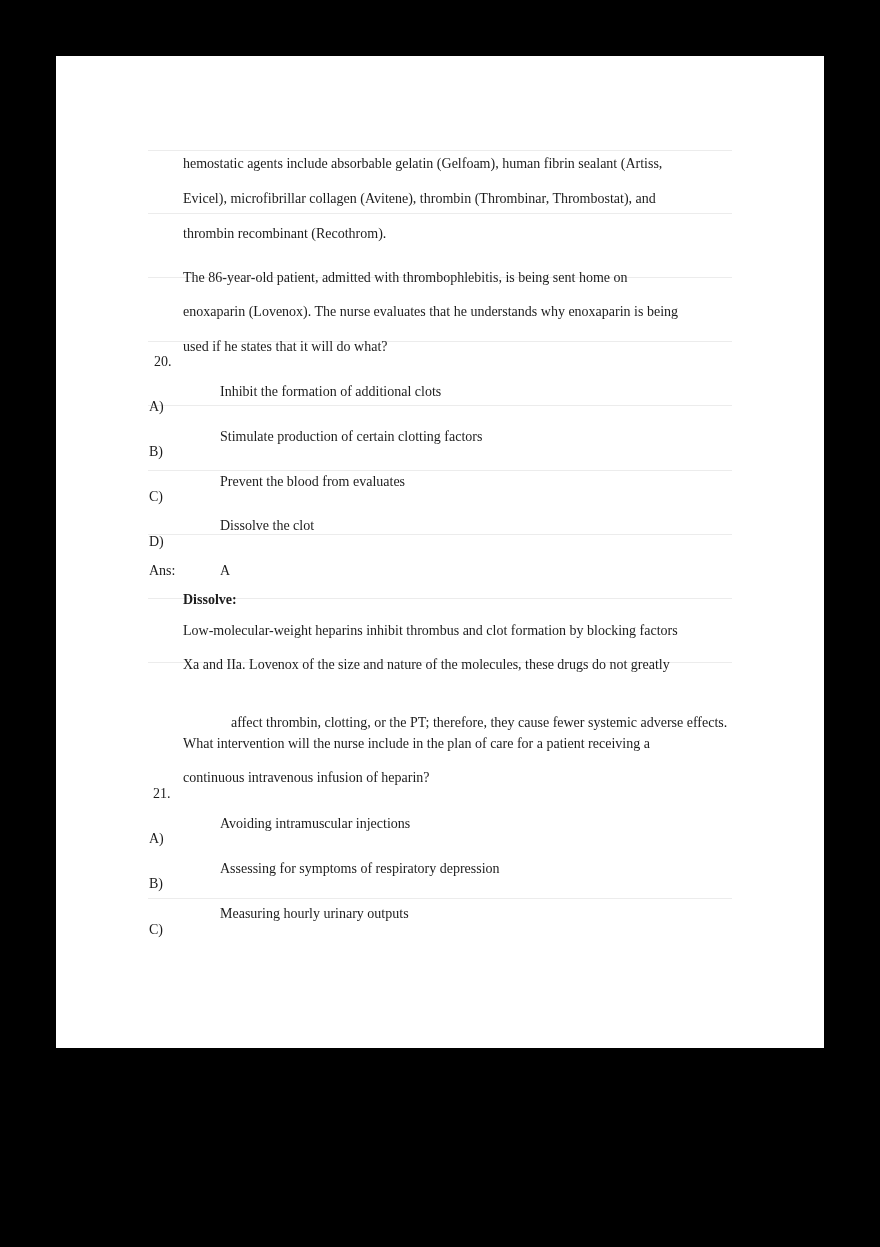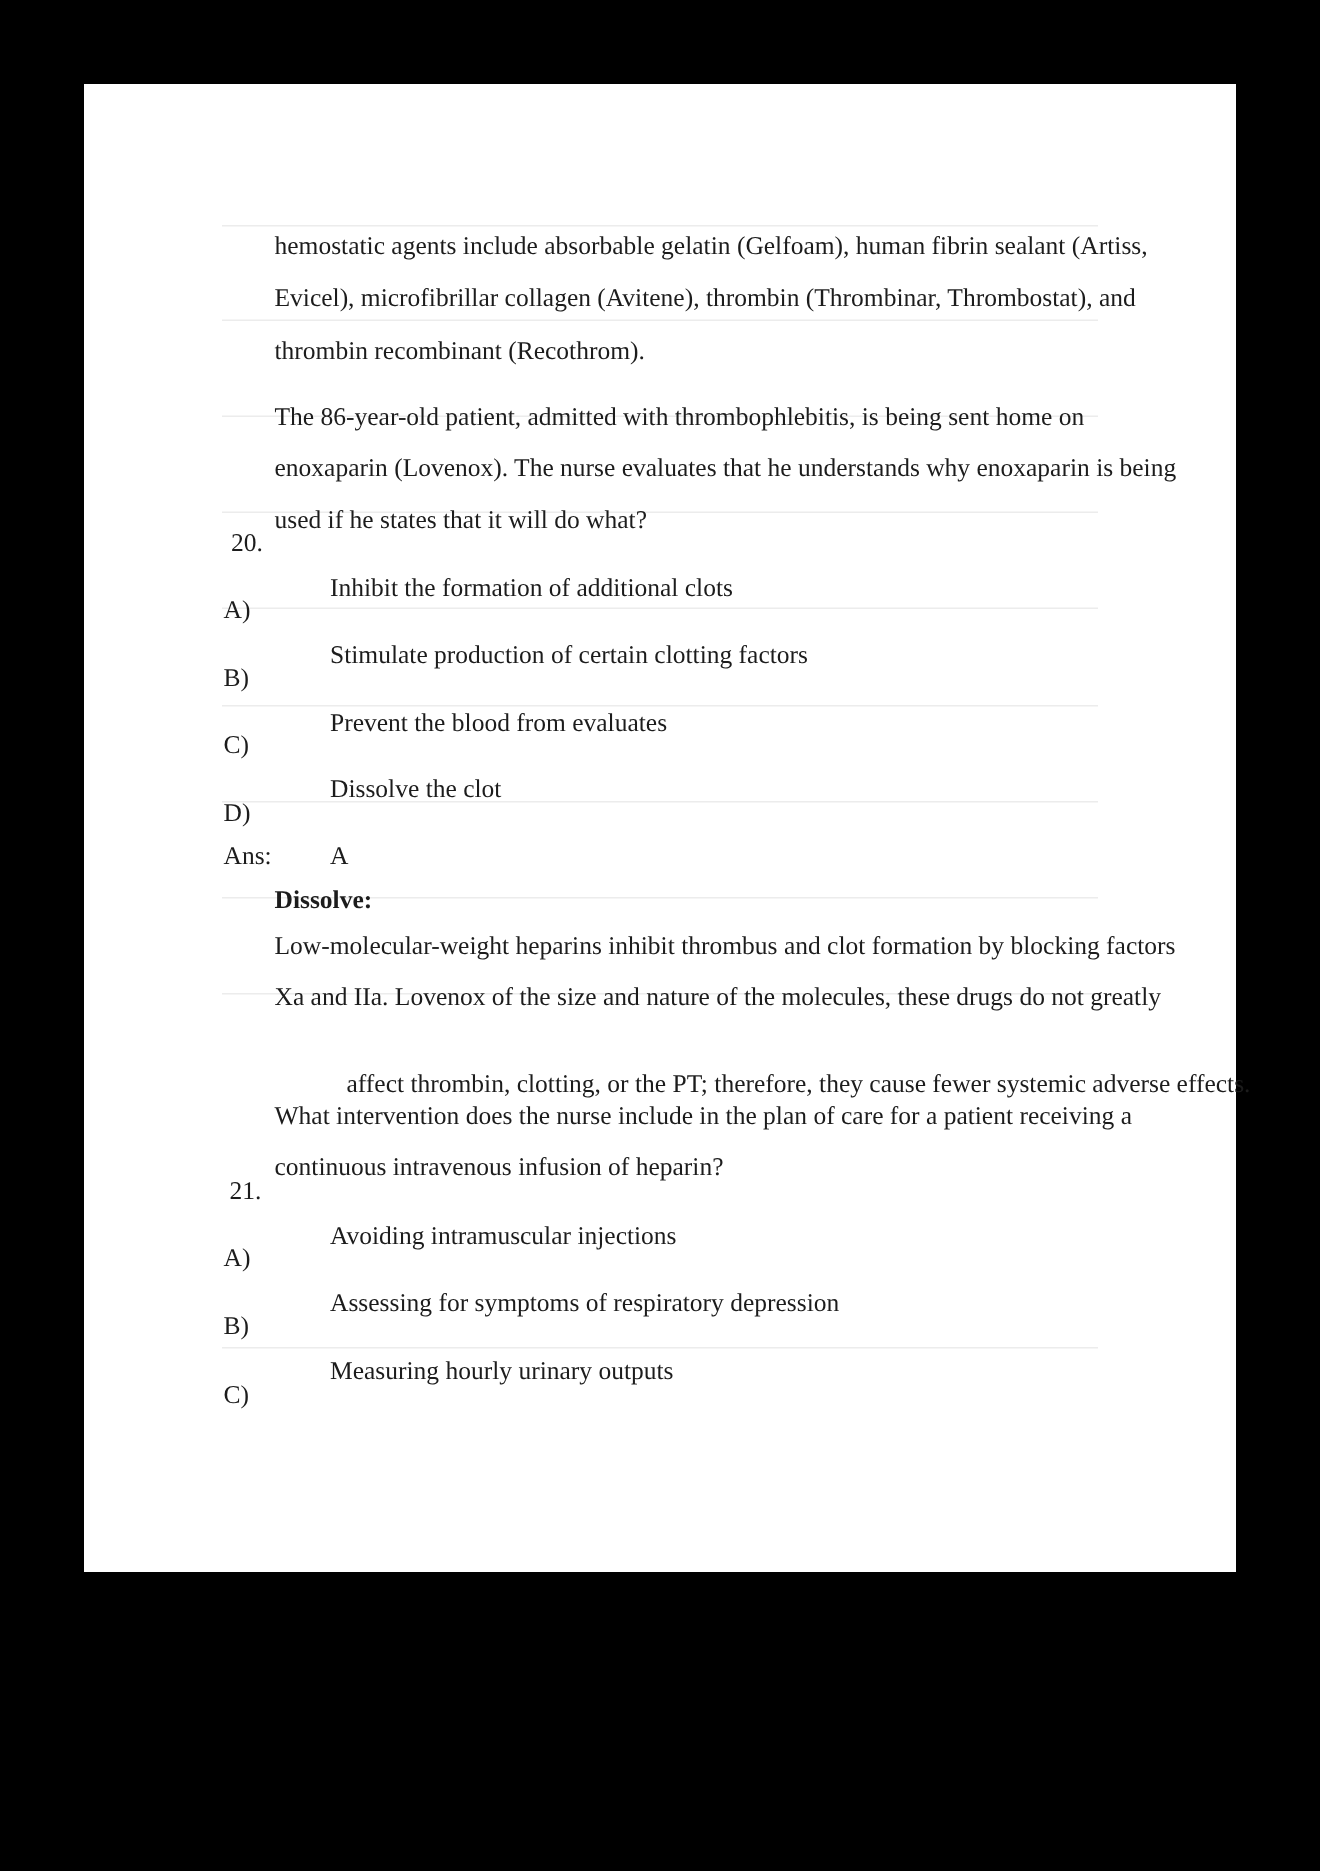--- a/index.html
+++ b/index.html
@@ -25,21 +25,21 @@
   }
   .rule {
     position: absolute;
     left: 92px;
     width: 584px;
     height: 1px;
     background: #ececec;
   }
   .t {
     position: absolute;
-    font-size: 17px;
+    font-size: 14px;
     line-height: 18px;
     white-space: nowrap;
     color: #1c1c1c;
   }
   .bold { font-weight: bold; }
 </style>
 </head>
 <body>
 
 <div class="page">
@@ -91,21 +91,21 @@
 
     <div>
       <span class="t bold" style="left:127px; top:535px;">Dissolve:</span>
       <span class="t" style="left:127px; top:566px;">Low-molecular-weight heparins inhibit thrombus and clot formation by blocking factors</span>
       <span class="t" style="left:127px; top:600px;">Xa and IIa. Lovenox of the size and nature of the molecules, these drugs do not greatly</span>
       <span class="t" style="left:127px; top:658px;margin-left:48px;">affect thrombin, clotting, or the PT; therefore, they cause fewer systemic adverse effects.</span>
     </div>
   </div>
 
   <div>
-    <span class="t" style="left:127px; top:679px;">What intervention does the nurse include in the plan of care for a patient receiving a</span>
+    <span class="t" style="left:127px; top:679px;">What intervention will the nurse include in the plan of care for a patient receiving a</span>
     <span class="t" style="left:127px; top:713px;">continuous intravenous infusion of heparin?</span>
     <span class="t" style="left:97px; top:729px;">21.</span>
 
     <div>
       <span class="t" style="left:164px; top:759px;">Avoiding intramuscular injections</span>
       <span class="t" style="left:93px; top:774px;">A)</span>
     </div>
     <div>
       <span class="t" style="left:164px; top:804px;">Assessing for symptoms of respiratory depression</span>
       <span class="t" style="left:93px; top:819px;">B)</span>

